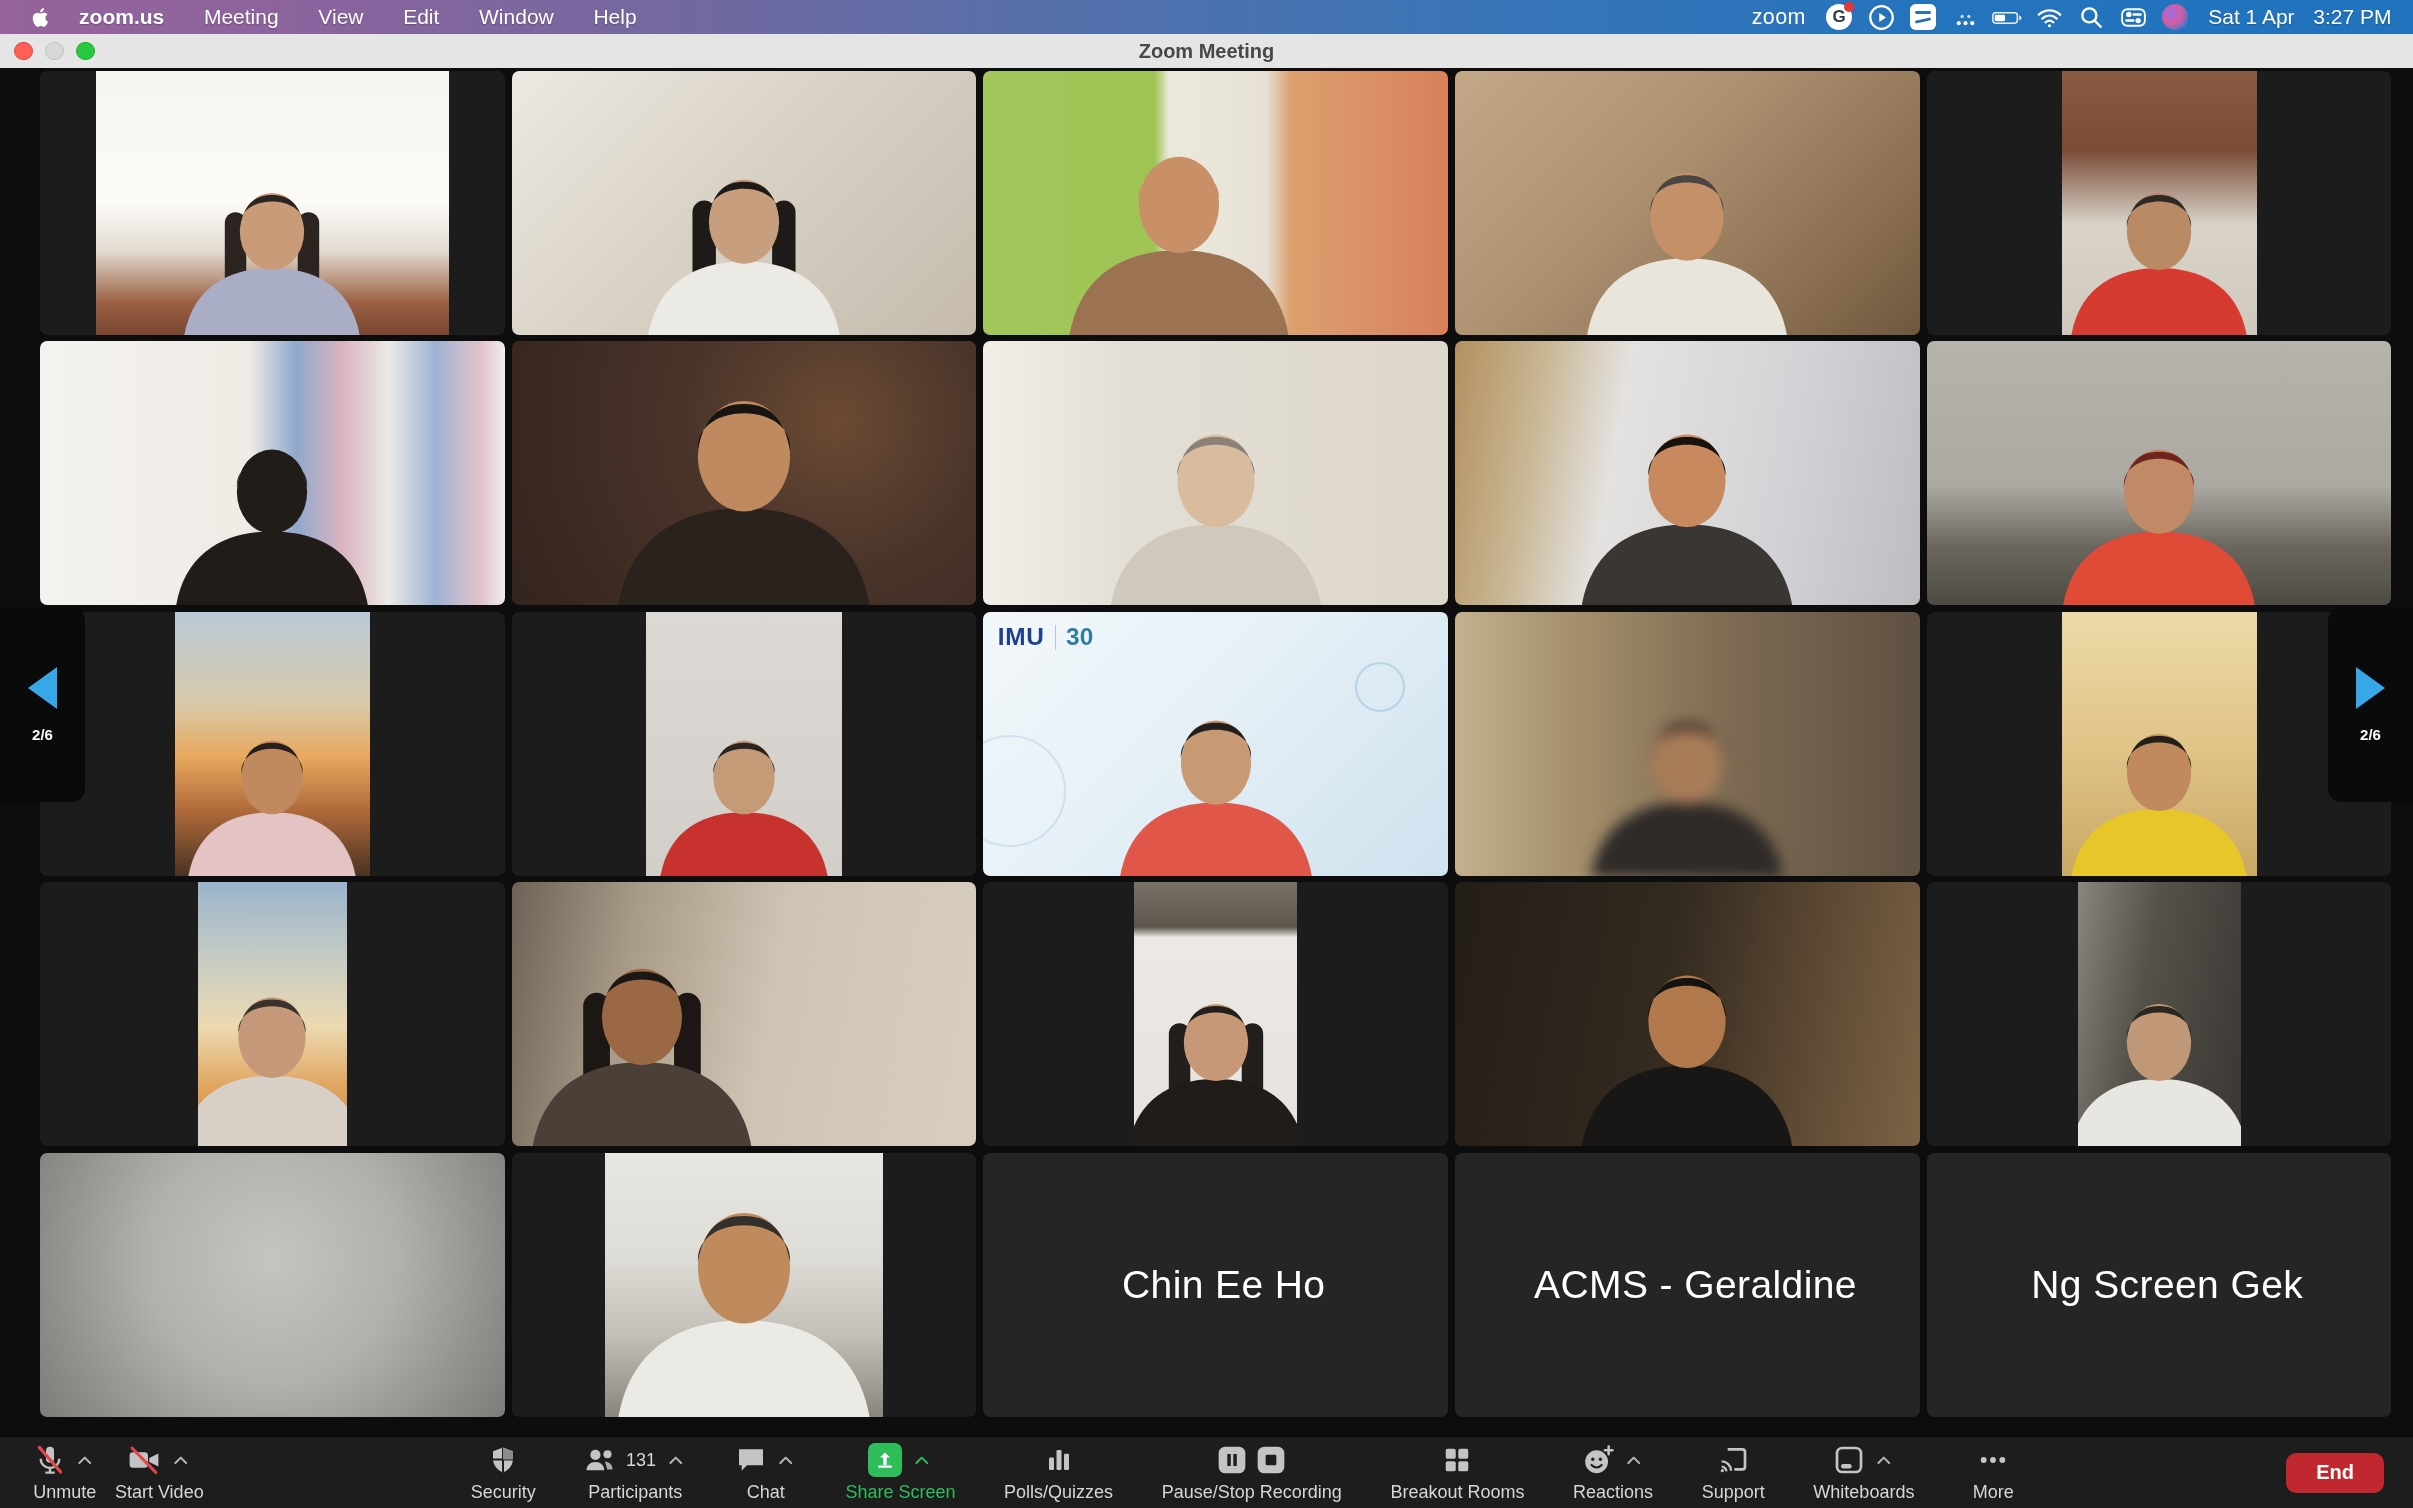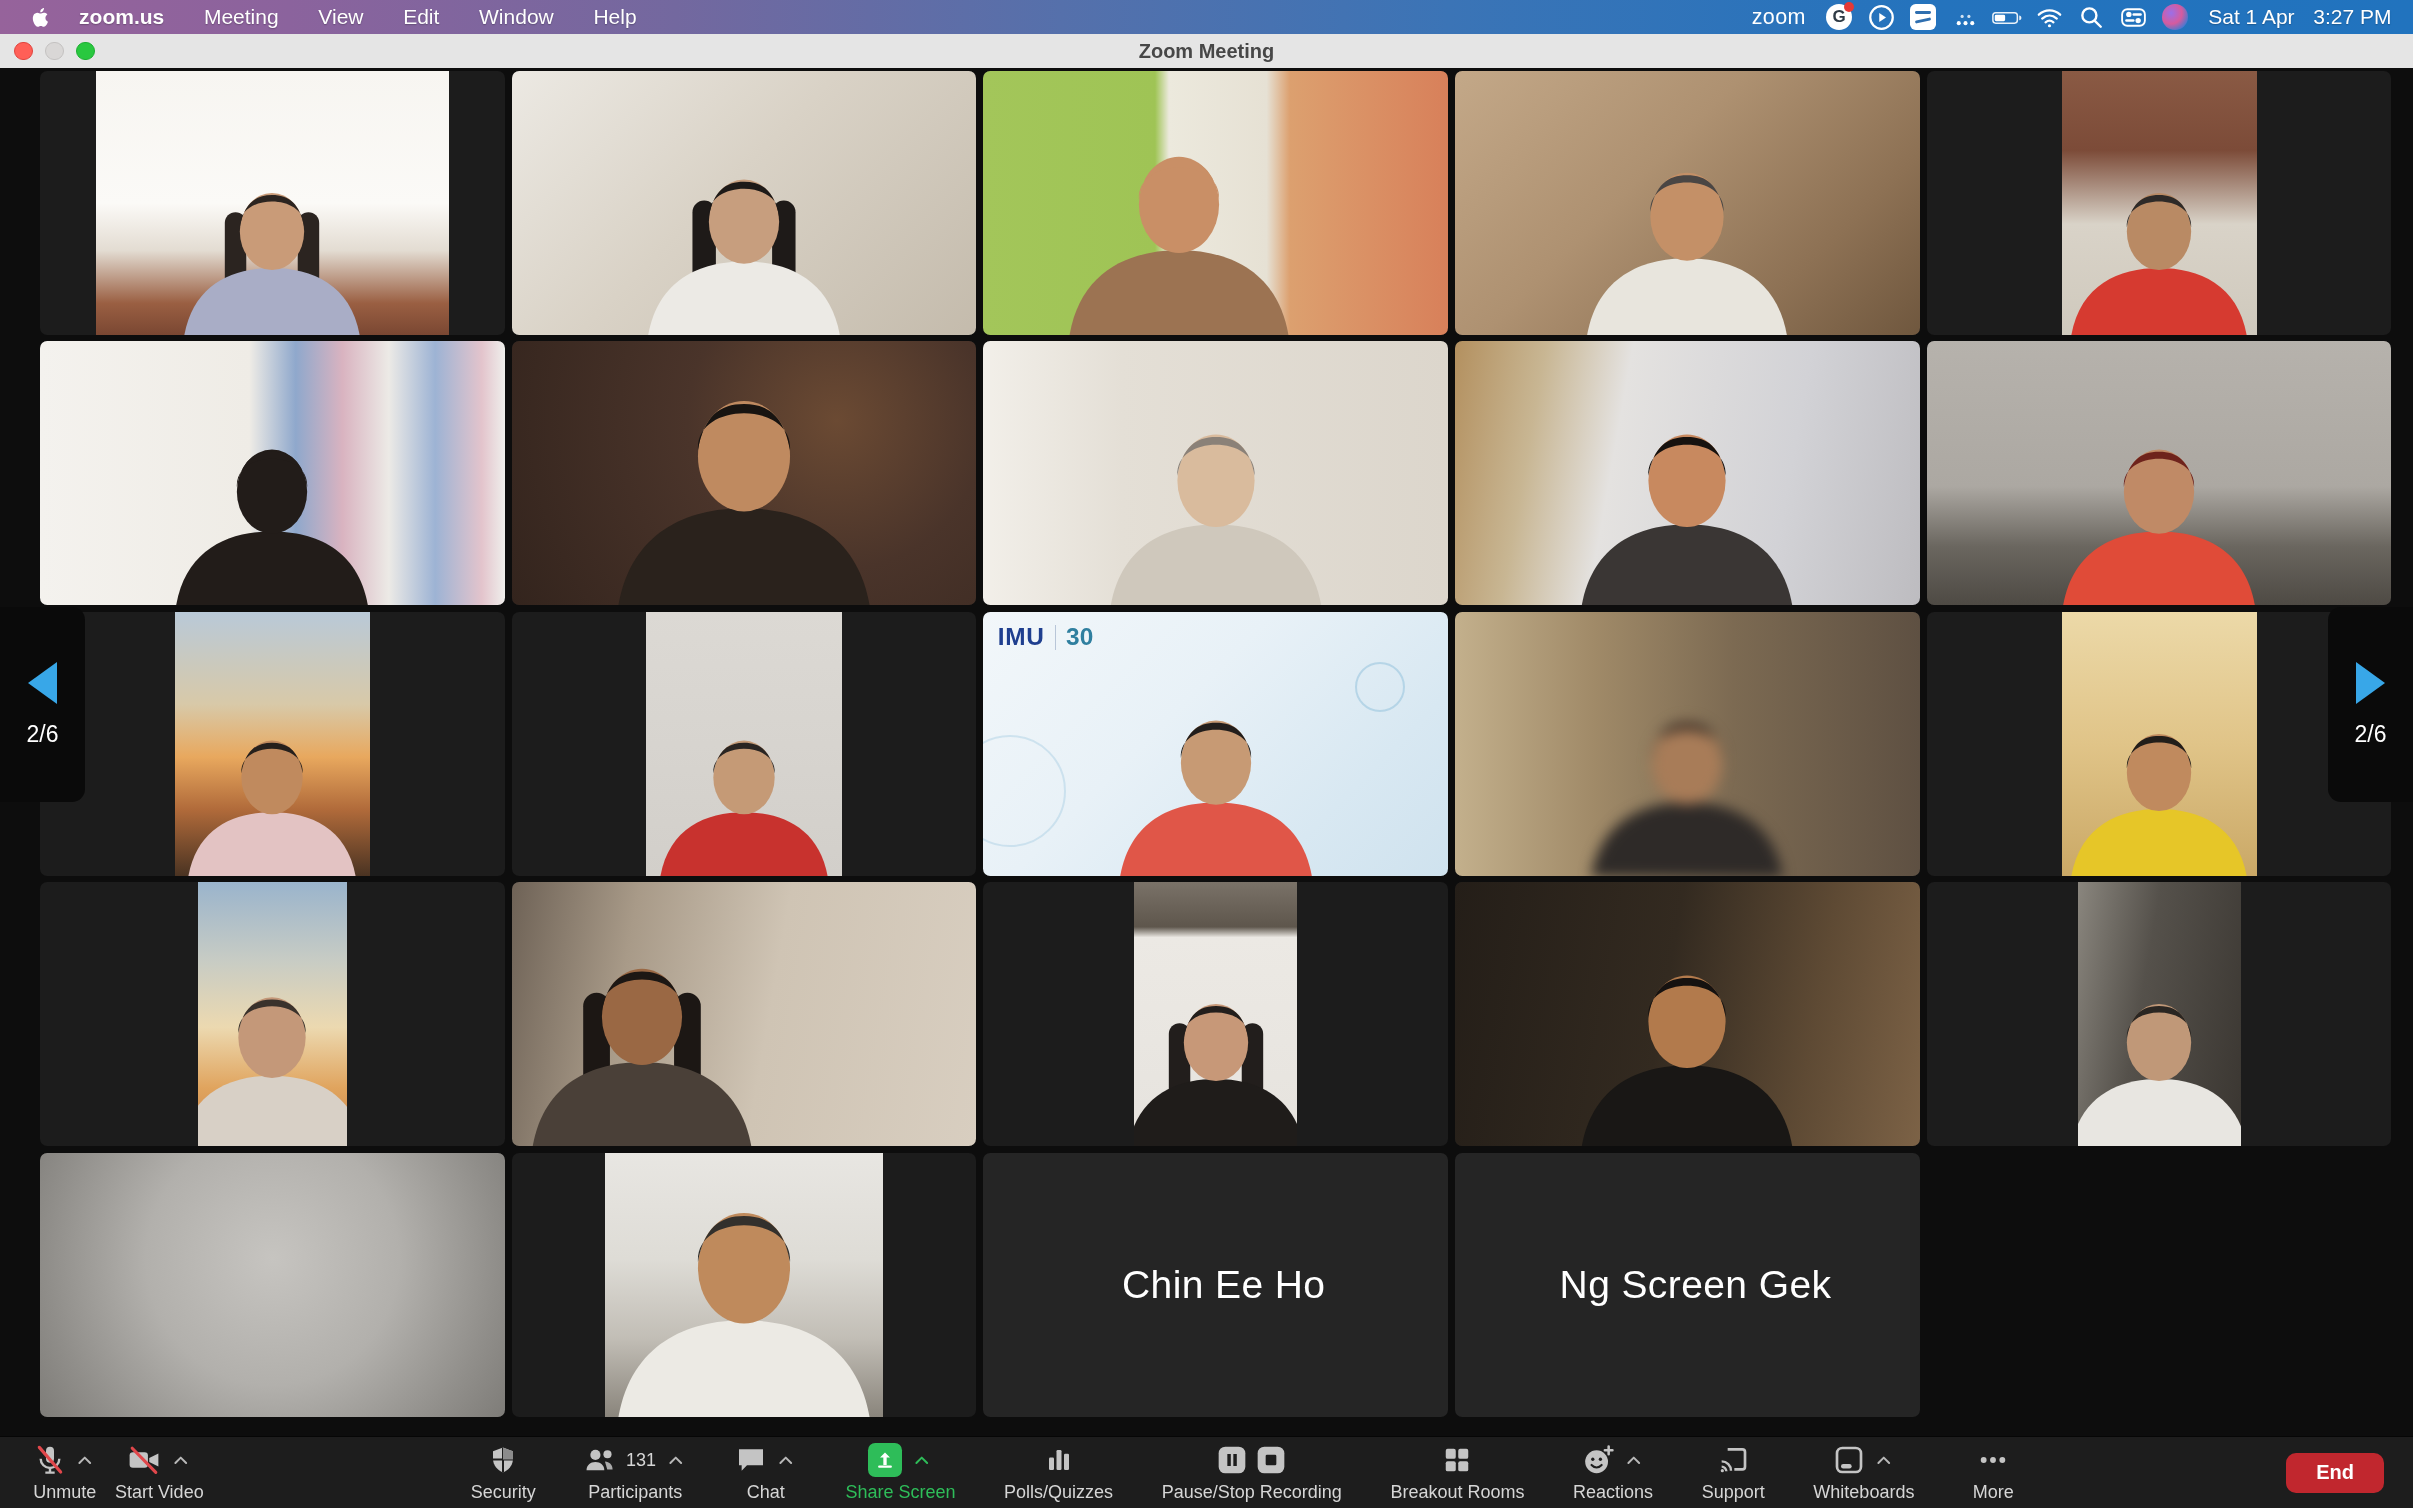--- a/index.html
+++ b/index.html
@@ -61,21 +61,21 @@
   .video.imu::after { width:108px; height:108px; left:-29px; bottom:29px; border-color:rgba(150,195,220,.35); }
 
   
   .nav-panel { position:absolute; top:539px; width:85px; height:195px; background:#0a0a0a;
     display:flex; flex-direction:column; align-items:center; justify-content:center; gap:17px; cursor:pointer; }
   .nav-left { left:0; border-radius:0 13px 13px 0; }
   .nav-right { right:0; border-radius:13px 0 0 13px; }
   .tri { width:0; height:0; border-top:21.5px solid transparent; border-bottom:21.5px solid transparent; }
   .tri-left { border-right:29px solid #38a7e8; }
   .tri-right { border-left:29px solid #38a7e8; }
-  .nav-label { color:#fff; font-size:23px; font-weight:normal; }
+  .nav-label { color:#fff; font-size:15px; font-weight:bold; }
 
   
   .toolbar { position:absolute; left:0; bottom:0; width:2413px; height:72px; background:#1d1d1d;
     border-top:1.4px solid #060606; display:flex; align-items:center; padding:0 29px; }
   .tb-left { display:flex; gap:10px; margin-right:auto; }
   .tb-center { display:flex; gap:40px; }
   .tb-endwrap { margin-left:auto; }
   .tb-item { display:flex; flex-direction:column; align-items:center; justify-content:center; gap:5px;
     min-width:69px; background:none; border:none; cursor:pointer; padding:2.9px 4.3px 1.4px; }
   .ic-row { height:34px; display:flex; align-items:center; gap:8.6px; }
@@ -397,20 +397,23 @@
     <path d="M18,160 C26,112 62,96 100,96 C138,96 174,112 182,160 Z" fill="#eceae4"></path>
     <ellipse cx="100" cy="62" rx="30" ry="36" fill="#bf8a5c"></ellipse>
     <path d="M70,58 C68,26 132,26 130,58 C126,36 116,28 100,28 C84,28 74,36 70,58 Z" fill="#33302c"></path>
   </svg>
         </div>
       </div>
       <div class="tile name-tile">
         <span class="pname">Chin Ee Ho</span>
       </div>
       <div class="tile name-tile">
+        <span class="pname">ACMS - Geraldine</span>
+      </div>
+      <div class="tile name-tile">
         <span class="pname">Ng Screen Gek</span>
       </div>
     </div>
 
   <div class="nav-panel nav-left">
     <span class="tri tri-left"></span>
     <span class="nav-label">2/6</span>
   </div>
   <div class="nav-panel nav-right">
     <span class="tri tri-right"></span>

